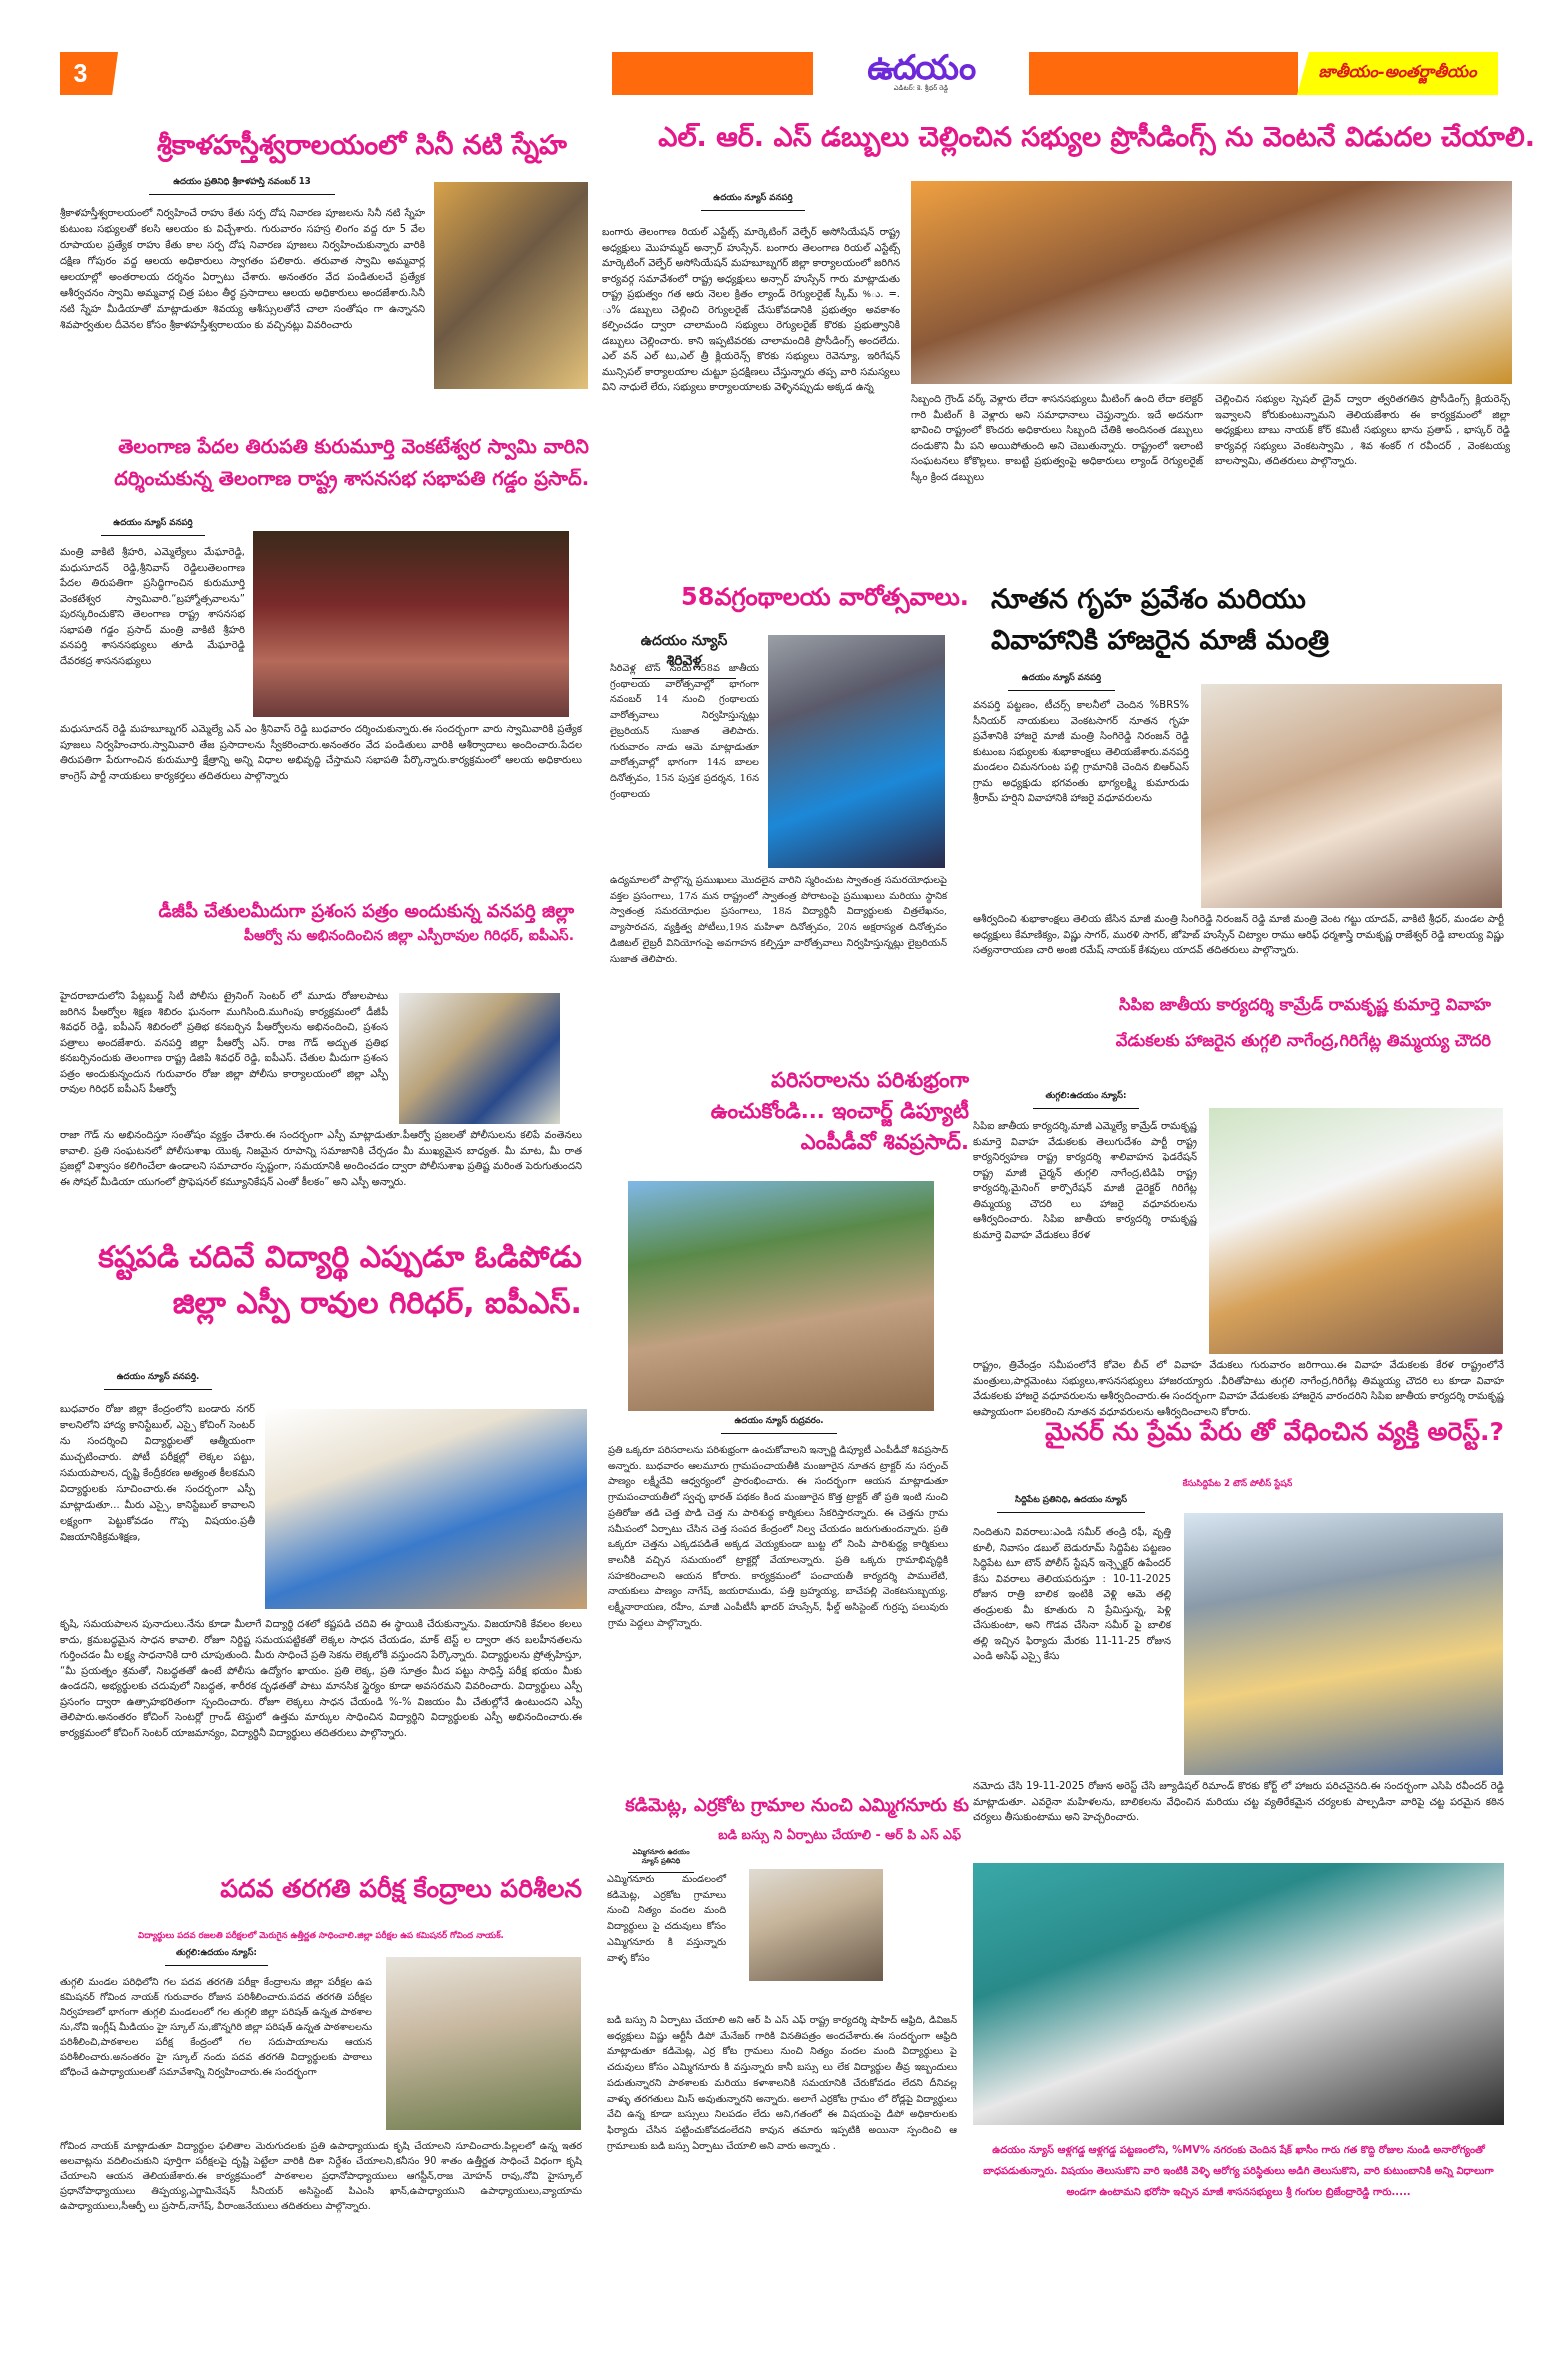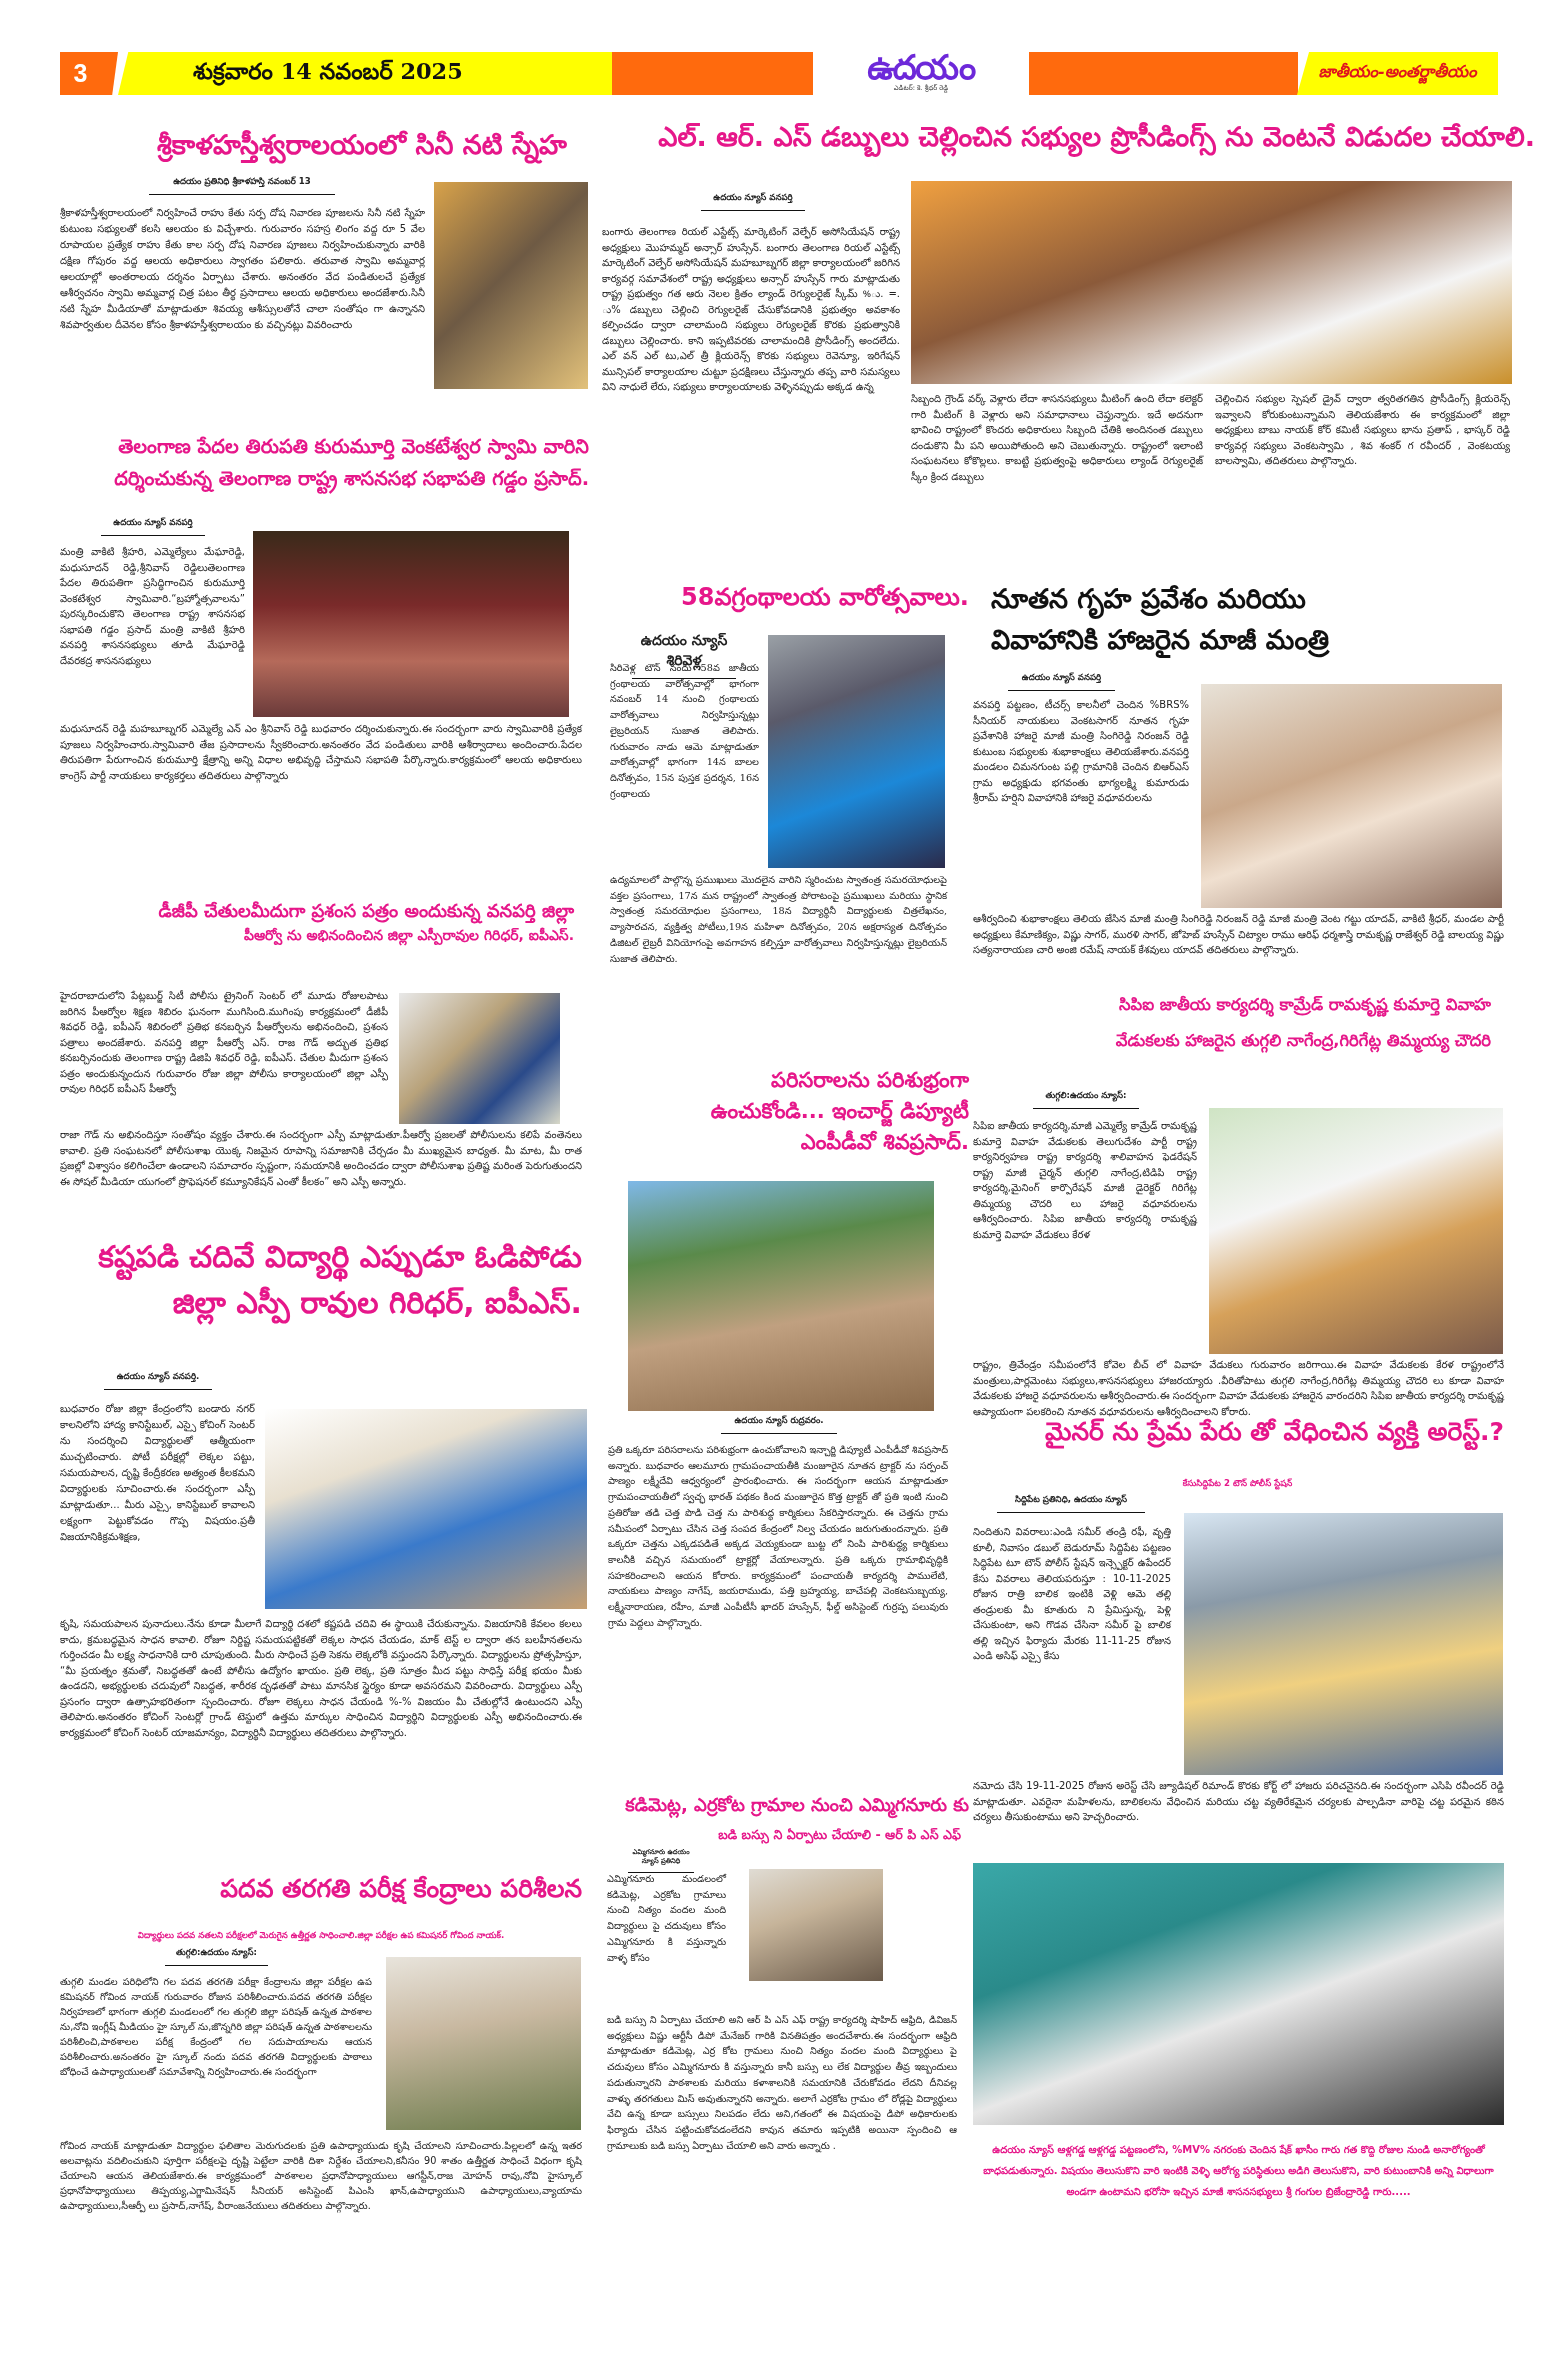--- a/index.html
+++ b/index.html
@@ -31,21 +31,20 @@
   .ph-j{background:linear-gradient(170deg,#d8e6f2,#8a9aa8 30%,#f0d080 60%,#4a6aa0)}
   .ph-k{background:linear-gradient(160deg,#e0dcd4,#c6b49a 40%,#6a5a4a)}
   .ph-l{background:linear-gradient(160deg,#3aa8a8,#2a8a8a 30%,#e8e8e8 55%,#2a2a2a)}
   .ph-m{background:linear-gradient(170deg,#e8e4dc,#c8b8a0 40%,#6a7a4a)}
 </style>
 </head>
 <body>
 
 <div class="hdr">
   <div class="pg">3</div>
-  <div class="date">శుక్రవారం 14 నవంబర్ 2025</div>
   <div class="band"></div>
   <div class="logo">
     <div class="lt">ఉదయం</div>
     <div class="ls">ఎడిటర్: కె. శ్రీధర్ రెడ్డి</div>
   </div>
   <div class="sec">జాతీయం-అంతర్జాతీయం</div>
 </div>
 
 <div class="abs hl" style="left:45px;top:127px;width:522px;font-size:27px">శ్రీకాళహస్తీశ్వరాలయంలో సినీ నటి స్నేహ</div>
 <div class="abs by" style="left:149px;top:176px;width:186px;font-size:8.6px">ఉదయం ప్రతినిధి శ్రీకాళహస్తి నవంబర్ 13</div>
@@ -66,21 +65,21 @@
 <div class="abs body" style="left:60px;top:1127px;width:522px;font-size:10px;line-height:1.55">రాజా గౌడ్ ను అభినందిస్తూ సంతోషం వ్యక్తం చేశారు.ఈ సందర్భంగా ఎస్పీ మాట్లాడుతూ.పీఆర్వో ప్రజలతో పోలీసులను కలిపే వంతెనలు కావాలి. ప్రతి సంఘటనలో పోలీసుశాఖ యొక్క నిజమైన రూపాన్ని సమాజానికి చేర్చడం మీ ముఖ్యమైన బాధ్యత. మీ మాట, మీ రాత ప్రజల్లో విశ్వాసం కలిగించేలా ఉండాలని సమాచారం స్పష్టంగా, సమయానికి అందించడం ద్వారా పోలీసుశాఖ ప్రతిష్ట మరింత పెరుగుతుందని ఈ సోషల్ మీడియా యుగంలో ప్రొఫెషనల్ కమ్యూనికేషన్ ఎంతో కీలకం” అని ఎస్పీ అన్నారు.</div>
 
 <div class="abs hl" style="left:60px;top:1237px;width:522px;font-size:30px;line-height:1.3">కష్టపడి చదివే విద్యార్థి ఎప్పుడూ ఓడిపోడు</div>
 <div class="abs hl" style="left:60px;top:1283px;width:522px;font-size:30px;line-height:1.3">జిల్లా ఎస్పీ రావుల గిరిధర్, ఐపీఎస్.</div>
 <div class="abs by" style="left:104px;top:1371px;width:108px;font-size:8.6px">ఉదయం న్యూస్ వనపర్తి.</div>
 <div class="abs body" style="left:60px;top:1401px;width:195px;font-size:10px;line-height:1.6">బుధవారం రోజు జిల్లా కేంద్రంలోని బండారు నగర్ కాలనిలోని హాద్య కానిస్టేబుల్, ఎస్సై కోచింగ్ సెంటర్ ను సందర్శించి విద్యార్థులతో ఆత్మీయంగా ముచ్చటించారు. పోటీ పరీక్షల్లో లెక్కల పట్టు, సమయపాలన, దృష్టి కేంద్రీకరణ అత్యంత కీలకమని విద్యార్థులకు సూచించారు.ఈ సందర్భంగా ఎస్పీ మాట్లాడుతూ... మీరు ఎస్సై, కానిస్టేబుల్ కావాలని లక్ష్యంగా పెట్టుకోవడం గొప్ప విషయం.ప్రతీ విజయానికిక్రమశిక్షణ,</div>
 <div class="photo ph-i" style="left:265px;top:1409px;width:322px;height:200px"></div>
 <div class="abs body" style="left:60px;top:1616px;width:522px;font-size:10px;line-height:1.55">కృషి, సమయపాలన పునాదులు.నేను కూడా మీలాగే విద్యార్థి దశలో కష్టపడి చదివి ఈ స్థాయికి చేరుకున్నాను. విజయానికి కేవలం కలలు కాదు, క్రమబద్ధమైన సాధన కావాలి. రోజూ నిర్దిష్ట సమయపట్టికతో లెక్కల సాధన చేయడం, మాక్ టెస్ట్ ల ద్వారా తన బలహీనతలను గుర్తించడం మీ లక్ష్య సాధనానికి దారి చూపుతుంది. మీరు సాధించే ప్రతి సెకను లెక్కలోకి వస్తుందని పేర్కొన్నారు. విద్యార్థులను ప్రోత్సహిస్తూ, “మీ ప్రయత్నం శ్రమతో, నిబద్ధతతో ఉంటే పోలీసు ఉద్యోగం ఖాయం. ప్రతి లెక్క, ప్రతి సూత్రం మీద పట్టు సాధిస్తే పరీక్ష భయం మీకు ఉండదని, అభ్యర్థులకు చదువులో నిబద్ధత, శారీరక దృఢతతో పాటు మానసిక స్థైర్యం కూడా అవసరమని వివరించారు. విద్యార్థులు ఎస్పీ ప్రసంగం ద్వారా ఉత్సాహభరితంగా స్పందించారు. రోజూ లెక్కలు సాధన చేయండి %-% విజయం మీ చేతుల్లోనే ఉంటుందని ఎస్పీ తెలిపారు.అనంతరం కోచింగ్ సెంటర్లో గ్రాండ్ టెస్టులో ఉత్తమ మార్కుల సాధించిన విద్యార్థిని విద్యార్థులకు ఎస్పీ అభినందించారు.ఈ కార్యక్రమంలో కోచింగ్ సెంటర్ యాజమాన్యం, విద్యార్థినీ విద్యార్థులు తదితరులు పాల్గొన్నారు.</div>
 
 <div class="abs hl" style="left:60px;top:1872px;width:522px;font-size:25px">పదవ తరగతి పరీక్ష కేంద్రాలు పరిశీలన</div>
-<div class="abs byp" style="left:60px;top:1930px;width:522px;font-size:8.6px">విద్యార్థులు పదవ నతలని పరీక్షలలో మెరుగైన ఉత్తీర్ణత సాధించాలి.జిల్లా పరీక్షల ఉప కమిషనర్ గోవింద నాయక్.</div>
+<div class="abs byp" style="left:60px;top:1930px;width:522px;font-size:8.6px">విద్యార్థులు పదవ రజలతి పరీక్షలలో మెరుగైన ఉత్తీర్ణత సాధించాలి.జిల్లా పరీక్షల ఉప కమిషనర్ గోవింద నాయక్.</div>
 <div class="abs by" style="left:165px;top:1947px;width:103px;font-size:8.6px">తుగ్గలి:ఉదయం న్యూస్:</div>
 <div class="abs body" style="left:60px;top:1974px;width:312px;font-size:9.7px;line-height:1.55">తుగ్గలి మండల పరిధిలోని గల పదవ తరగతి పరీక్షా కేంద్రాలను జిల్లా పరీక్షల ఉప కమిషనర్ గోవింద నాయక్ గురువారం రోజున పరిశీలించారు.పదవ తరగతి పరీక్షల నిర్వహణలో భాగంగా తుగ్గలి మండలంలో గల తుగ్గలి జిల్లా పరిషత్ ఉన్నత పాఠశాల ను,నోవి ఇంగ్లీష్ మీడియం హై స్కూల్ ను,జొన్నగిరి జిల్లా పరిషత్ ఉన్నత పాఠశాలలను పరిశీలించి,పాఠశాలల పరీక్ష కేంద్రంలో గల సదుపాయాలను ఆయన పరిశీలించారు.అనంతరం హై స్కూల్ నందు పదవ తరగతి విద్యార్థులకు పాఠాలు బోధించే ఉపాధ్యాయులతో సమావేశాన్ని నిర్వహించారు.ఈ సందర్భంగా</div>
 <div class="photo ph-m" style="left:386px;top:1957px;width:195px;height:173px"></div>
 <div class="abs body" style="left:60px;top:2138px;width:522px;font-size:9.7px;line-height:1.55">గోవింద నాయక్ మాట్లాడుతూ విద్యార్థుల ఫలితాల మెరుగుదలకు ప్రతి ఉపాధ్యాయుడు కృషి చేయాలని సూచించారు.పిల్లలలో ఉన్న ఇతర అలవాట్లను వదిలించుకుని పూర్తిగా పరీక్షలపై దృష్టి పెట్టేలా వారికి దిశా నిర్దేశం చేయాలని,కనీసం 90 శాతం ఉత్తీర్ణత సాధించే విధంగా కృషి చేయాలని ఆయన తెలియజేశారు.ఈ కార్యక్రమంలో పాఠశాలల ప్రధానోపాధ్యాయులు ఆగస్టీన్,రాజ మోహన్ రావు,నోవి హైస్కూల్ ప్రధానోపాధ్యాయులు తిప్పయ్య,ఎగ్జామినేషన్ సీనియర్ అసిస్టెంట్ పిఎంసి ఖాన్,ఉపాధ్యాయుని ఉపాధ్యాయులు,వ్యాయామ ఉపాధ్యాయులు,సీఆర్పీ లు ప్రసాద్,నాగేష్, వీరాంజనేయులు తదితరులు పాల్గొన్నారు.</div>
 
 <div class="abs hl" style="left:611px;top:119px;width:924px;font-size:27px">ఎల్. ఆర్. ఎస్ డబ్బులు చెల్లించిన సభ్యుల ప్రొసీడింగ్స్ ను వెంటనే విడుదల చేయాలి.</div>
 <div class="abs by" style="left:701px;top:192px;width:104px;font-size:8.6px">ఉదయం న్యూస్ వనపర్తి</div>
 <div class="abs body" style="left:602px;top:224px;width:298px;font-size:10px;line-height:1.55">బంగారు తెలంగాణ రియల్ ఎస్టేట్స్ మార్కెటింగ్ వెల్ఫేర్ అసోసియేషన్ రాష్ట్ర అధ్యక్షులు మొహమ్మద్ అన్సార్ హుస్సేన్. బంగారు తెలంగాణ రియల్ ఎస్టేట్స్ మార్కెటింగ్ వెల్ఫేర్ అసోసియేషన్ మహబూబ్నగర్ జిల్లా కార్యాలయంలో జరిగిన కార్యవర్గ సమావేశంలో రాష్ట్ర అధ్యక్షులు అన్సార్ హుస్సేన్ గారు మాట్లాడుతు రాష్ట్ర ప్రభుత్వం గత ఆరు నెలల క్రితం ల్యాండ్ రెగ్యులరైజ్ స్కీమ్ %ు. =. ు% డబ్బులు చెల్లించి రెగ్యులరైజ్ చేసుకోవడానికి ప్రభుత్వం అవకాశం కల్పించడం ద్వారా చాలామంది సభ్యులు రెగ్యులరైజ్ కొరకు ప్రభుత్వానికి డబ్బులు చెల్లించారు. కాని ఇప్పటివరకు చాలామందికి ప్రొసీడింగ్స్ అందలేదు. ఎల్ వన్ ఎల్ టు,ఎల్ త్రీ క్లియరెన్స్ కొరకు సభ్యులు రెవెన్యూ, ఇరిగేషన్ మున్సిపల్ కార్యాలయాల చుట్టూ ప్రదక్షిణలు చేస్తున్నారు తప్ప వారి సమస్యలు విని నాధులే లేరు, సభ్యులు కార్యాలయాలకు వెళ్ళినప్పుడు అక్కడ ఉన్న</div>
 <div class="photo ph-b" style="left:911px;top:181px;width:601px;height:203px"></div>
 <div class="abs body" style="left:911px;top:391px;width:292px;font-size:10px;line-height:1.55">సిబ్బంది గ్రౌండ్ వర్క్ వెళ్లారు లేదా శాసనసభ్యులు మీటింగ్ ఉంది లేదా కలెక్టర్ గారి మీటింగ్ కి వెళ్లారు అని సమాధానాలు చెప్తున్నారు. ఇదే అదనుగా భావించి రాష్ట్రంలో కొందరు అధికారులు సిబ్బంది చేతికి అందినంత డబ్బులు దండుకొని మీ పని అయిపోతుంది అని చెబుతున్నారు. రాష్ట్రంలో ఇలాంటి సంఘటనలు కోకొల్లలు. కాబట్టి ప్రభుత్వంపై అధికారులు ల్యాండ్ రెగ్యులరైజ్ స్కీం క్రింద డబ్బులు</div>

